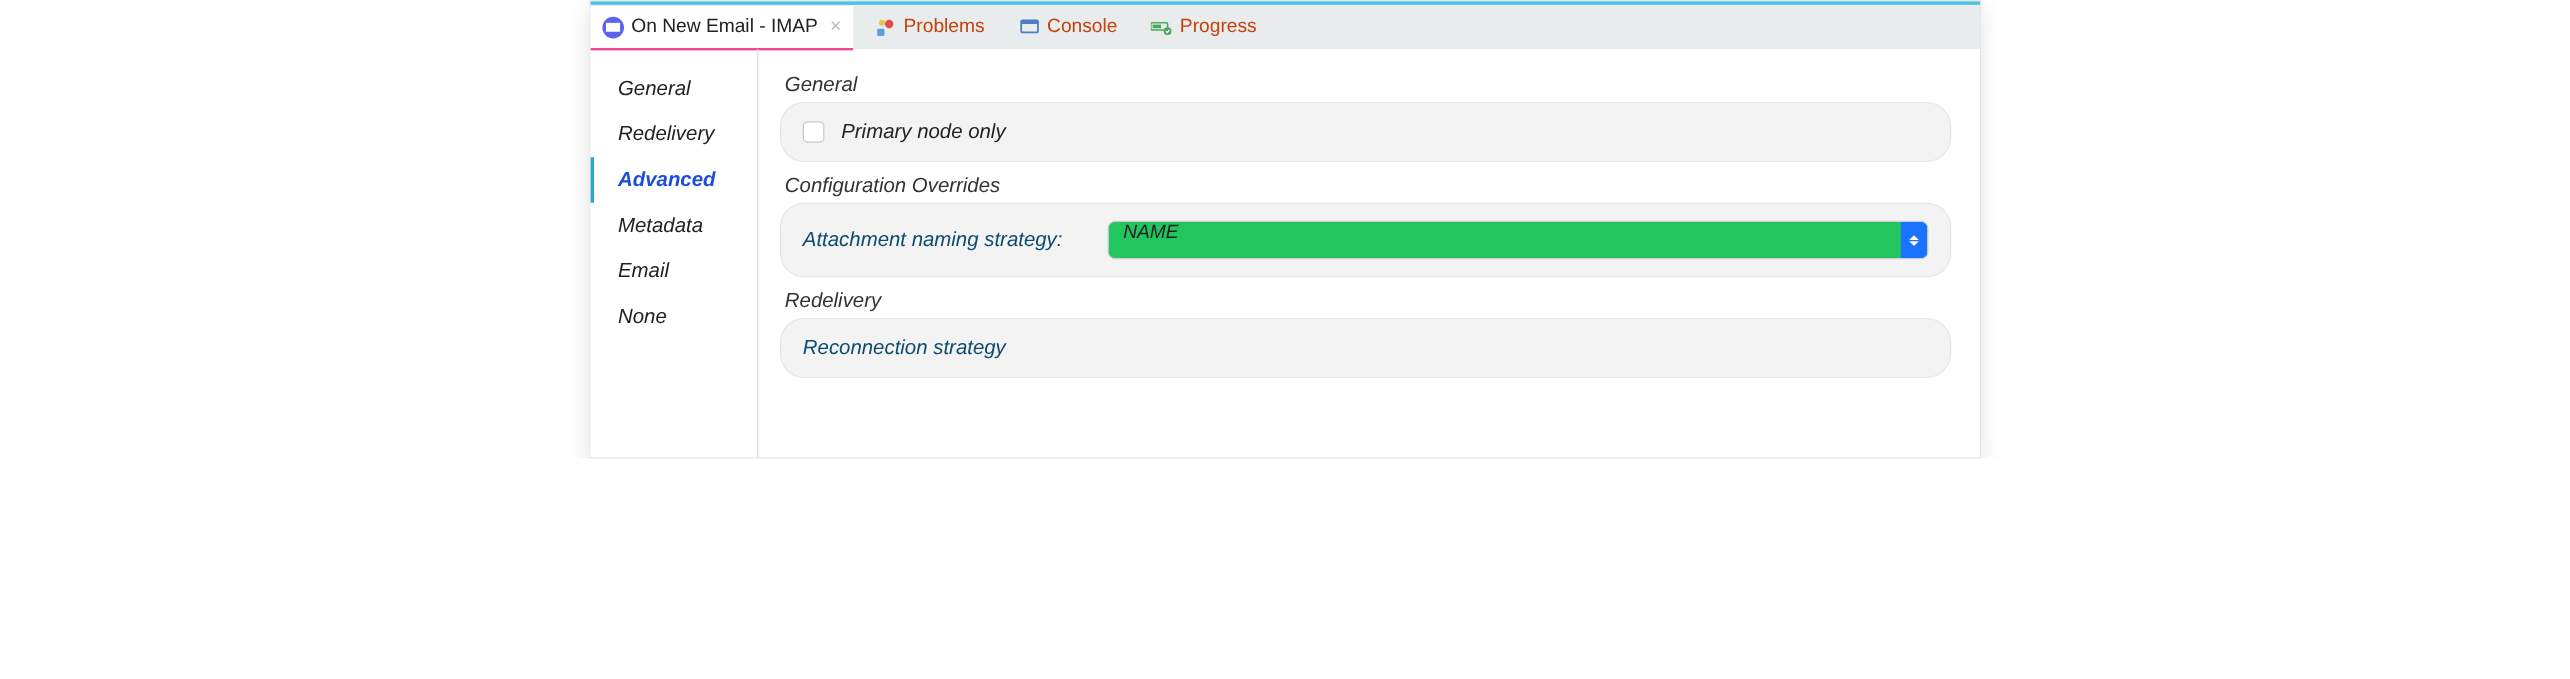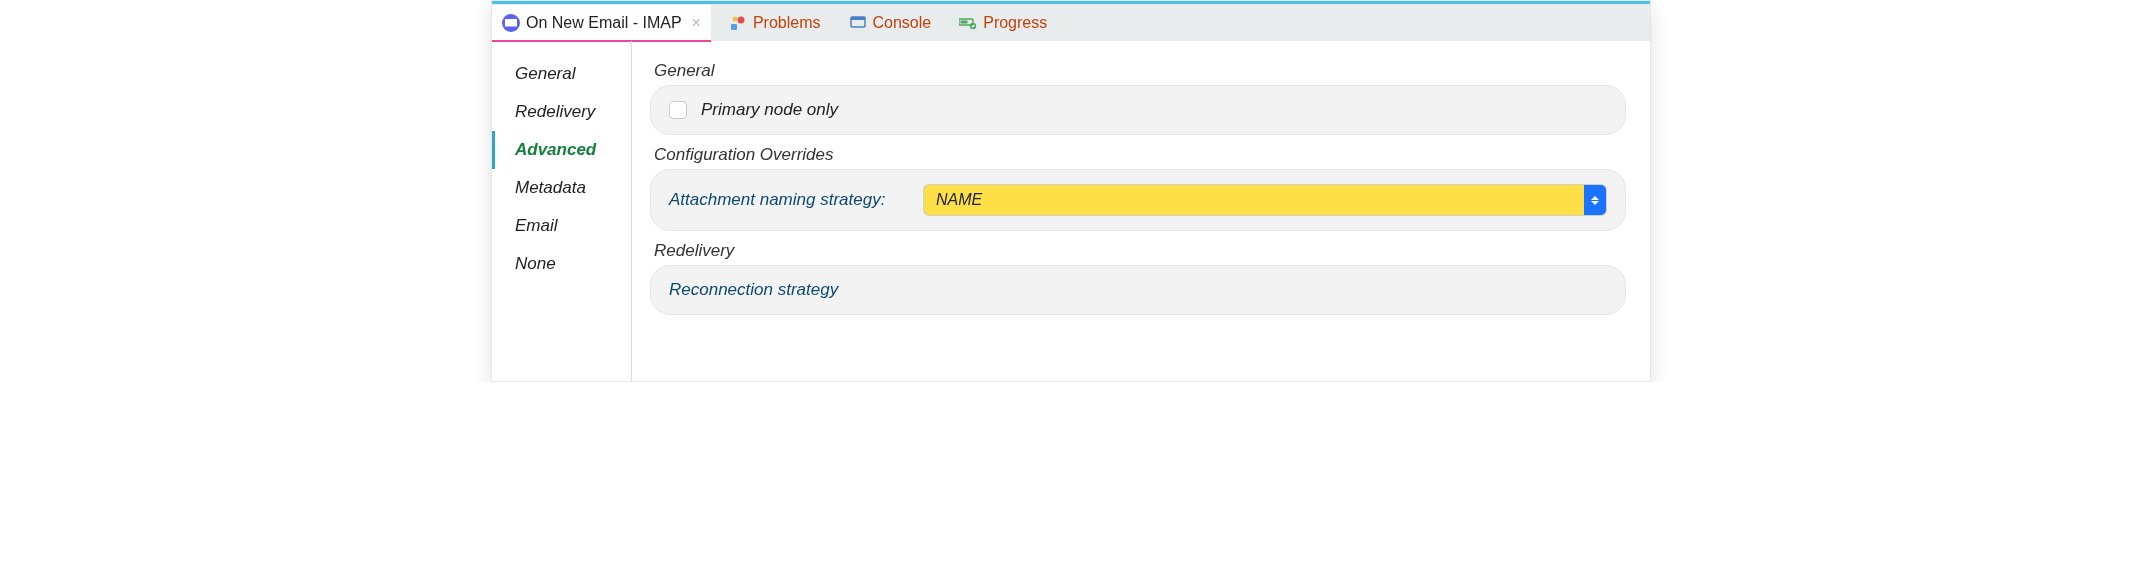--- a/index.html
+++ b/index.html
@@ -68,21 +68,21 @@
     padding: 14px 0;
   }
   .side-item {
     padding: 9px 0 9px 20px;
     font-size: 17px;
     color: #222;
     cursor: pointer;
     border-left: 3px solid transparent;
   }
   .side-item.selected {
-    color: #15803d;
+    color: #1d4ed8;
     font-weight: 600;
     border-left: 3px solid #2aa6d1;
   }
   .main {
     flex: 1;
     padding: 10px 24px 20px 18px;
   }
   .section-title {
     font-size: 17px;
     color: #333;
@@ -101,22 +101,22 @@
   }
   .cb {
     width: 18px; height: 18px; border-radius: 4px;
     border: 1.5px solid #c9c9c9; background:#fff;
     display:inline-block;
   }
   .label { font-size: 17px; }
   .fieldlabel { min-width: 240px; font-size: 17px; color: #0c4a6e; }
   .fieldlabel.narrow { min-width: 200px; }
   .select-wrap {
-    flex: 1; display:flex; background:#fde047; border:1px solid #d0d0d0;
-    border-radius: 6px; overflow:hidden; height: 32px; align-items:center;
+    flex: 1; display:flex; background:#22c55e; border:1px solid #d0d0d0;
+    border-radius: 6px; overflow:hidden; height: 32px; align-items:flex-start;
   }
   .select-text { flex:1; padding: 0 12px; font-size: 16px; }
   .select-btn {
     width: 22px; height: 100%; background:#1a73ff;
     display:flex; flex-direction:column; align-items:center; justify-content:center;
     gap:1px;
   }
   .select-btn .arr { width:0;height:0;border-left:4px solid transparent;border-right:4px solid transparent; }
   .select-btn .up { border-bottom:4px solid #fff; }
   .select-btn .down { border-top:4px solid #fff; }

